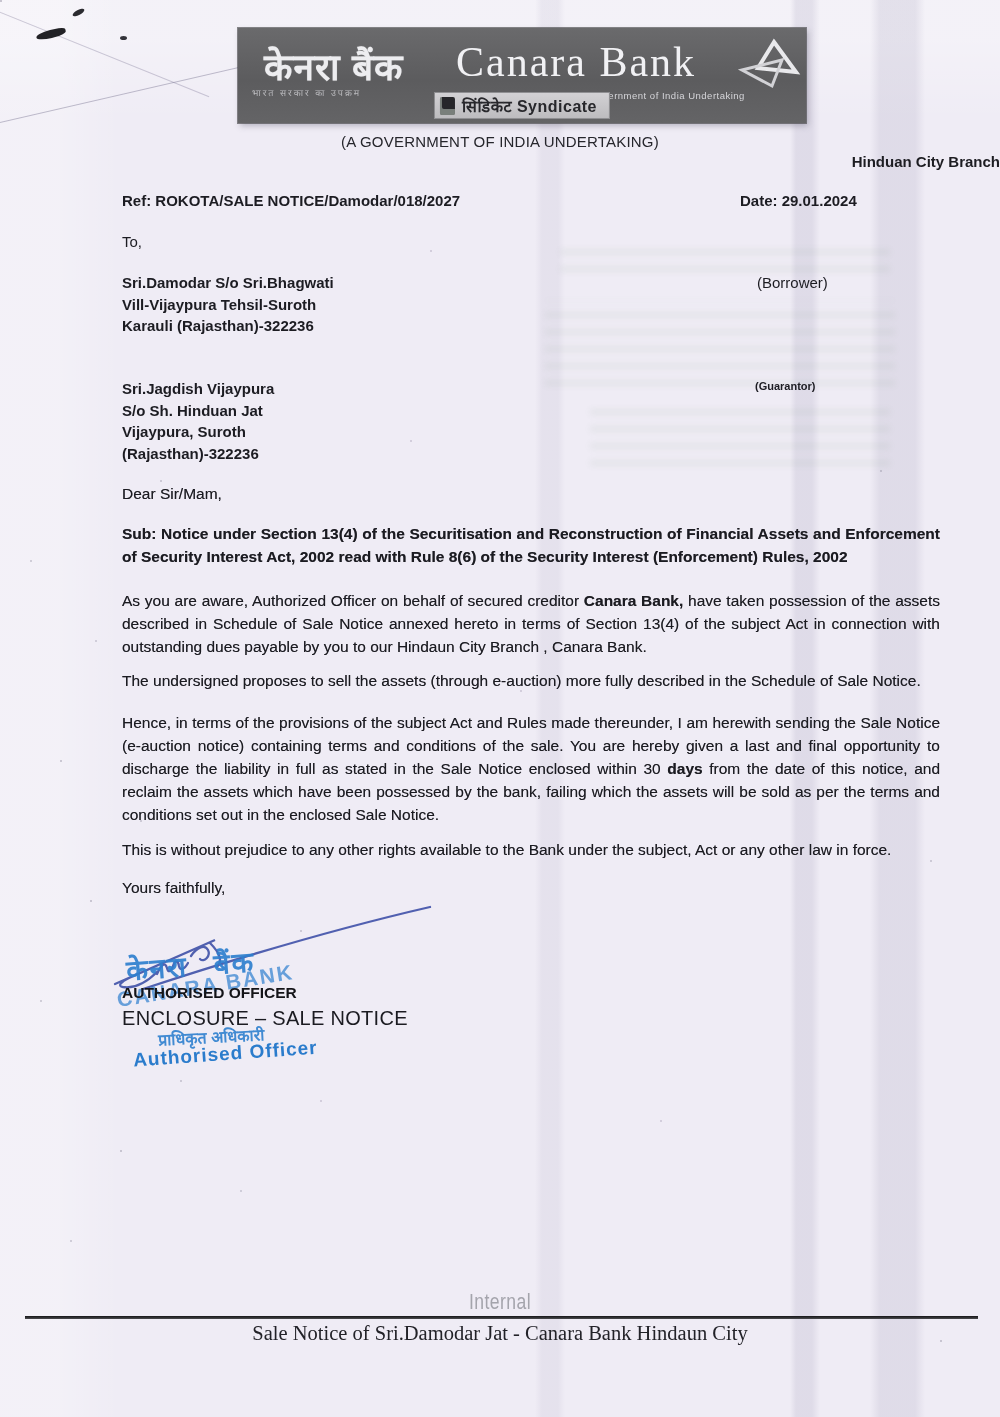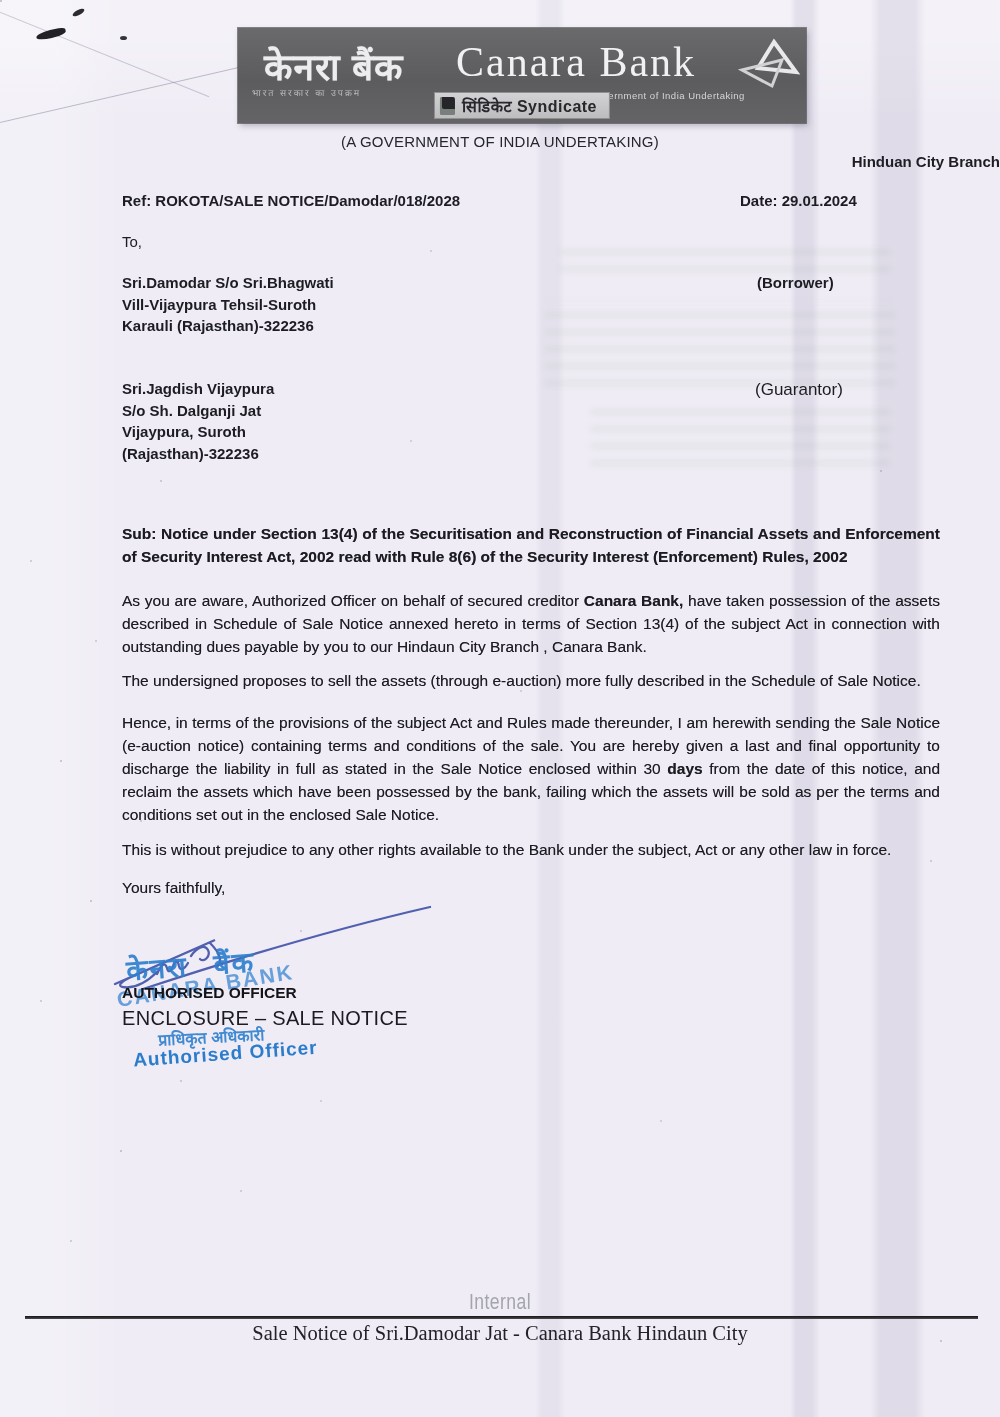--- a/index.html
+++ b/index.html
@@ -33,23 +33,23 @@
     box-shadow:inset 2px -6px 0 rgba(190,200,190,.55);}
   .syndicate-text{font-size:16px;font-weight:bold;color:#28282c;letter-spacing:.5px;white-space:nowrap;}
   .gov-line{left:0;right:0;top:133px;text-align:center;font-size:15px;color:#26262c;letter-spacing:.2px;}
   .branch-line{left:0;right:0;top:153px;text-align:right;font-size:15px;font-weight:bold;color:#1d1d22;}
   
   .ref{left:122px;top:192px;font-size:15px;font-weight:bold;}
   .date{left:740px;top:192px;font-size:15px;font-weight:bold;}
   .to-label{left:122px;top:233px;font-size:15px;}
   .addr{font-size:15px;font-weight:bold;line-height:21.5px;}
   .addr-borrower{left:122px;top:272px;}
-  .tag-borrower{left:757px;top:274px;font-size:15px;font-weight:bold;}
+  .tag-borrower{left:757px;top:274px;font-size:15px;font-weight:normal;}
   .addr-guarantor{left:122px;top:378px;}
-  .tag-guarantor{left:755px;top:380px;font-size:17px;font-weight:normal;}
+  .tag-guarantor{left:755px;top:380px;font-size:11px;font-weight:bold;}
   
   .bodytext{left:122px;width:818px;font-size:15.5px;line-height:23px;text-align:justify;
     color:#1b1b21;text-shadow:0 0 .5px rgba(27,27,33,.55);}
   .salutation{top:482px;}
   .subject{top:522px;font-weight:bold;}
   .para1{top:589px;}
   .para2{top:669px;}
   .para3{top:711px;}
   .para4{top:838px;}
   .closing{top:876px;}
@@ -118,40 +118,41 @@
       <path d="M6 32 L46 22 L36 48 Z" fill="none" stroke="#d2d2d6" stroke-width="3"></path>
     </svg>
     <div class="abs syndicate">
       <span class="syndicate-icon"></span>
       <span class="syndicate-text">सिंडिकेट Syndicate</span>
     </div>
   </div>
   <div class="abs gov-line">(A GOVERNMENT OF INDIA UNDERTAKING)</div>
   <div class="abs branch-line">Hinduan City Branch</div>
 
-  <div class="abs ref">Ref: ROKOTA/SALE NOTICE/Damodar/018/2028</div>
+  <div class="abs ref">Ref: ROKOTA/SALE NOTICE/Damodar/018/2027</div>
   <div class="abs date">Date: 29.01.2024</div>
 
   <div class="abs to-label">To,</div>
 
   <div class="abs addr addr-borrower">
     <div>Sri.Damodar S/o Sri.Bhagwati</div>
     <div>Vill-Vijaypura Tehsil-Suroth</div>
     <div>Karauli  (Rajasthan)-322236</div>
   </div>
   <div class="abs tag-borrower">(Borrower)</div>
 
   <div class="abs addr addr-guarantor">
     <div>Sri.Jagdish Vijaypura</div>
-    <div>S/o Sh. Dalganji Jat</div>
+    <div>S/o Sh. Hinduan Jat</div>
     <div>Vijaypura, Suroth</div>
     <div>(Rajasthan)-322236</div>
   </div>
   <div class="abs tag-guarantor">(Guarantor)</div>
 
+  <div class="abs bodytext salutation">Dear Sir/Mam,</div>
   <div class="abs bodytext subject">Sub:  Notice under Section 13(4) of the Securitisation and Reconstruction of Financial Assets and Enforcement of Security Interest Act, 2002 read with Rule 8(6) of the Security Interest (Enforcement) Rules, 2002</div>
 
   <div class="abs bodytext para1"><span>As you are aware, Authorized Officer on behalf of secured creditor </span><span class="b">Canara Bank,</span><span> have taken possession of the assets described in Schedule of Sale Notice annexed hereto in terms of Section 13(4) of the subject Act in connection with outstanding dues payable by you to our Hindaun City Branch , Canara Bank.</span></div>
 
   <div class="abs bodytext para2">The undersigned proposes to sell the assets (through e-auction) more fully described in the Schedule of Sale Notice.</div>
 
   <div class="abs bodytext para3"><span>Hence, in terms of the provisions of the subject Act and Rules made thereunder, I am herewith sending the Sale Notice (e-auction notice) containing terms and conditions of the sale. You are hereby given a last and final opportunity to discharge the liability in full as stated in the Sale Notice enclosed within 30 </span><span class="b">days</span><span> from the date of this notice, and reclaim the assets which have been possessed by the bank, failing which the assets will be sold as per the terms and conditions set out in the enclosed Sale Notice.</span></div>
 
   <div class="abs bodytext closing">Yours faithfully,</div>
   <div class="abs bodytext para4">This is without prejudice to any other rights available to the Bank under the subject, Act or any other law in force.</div>

